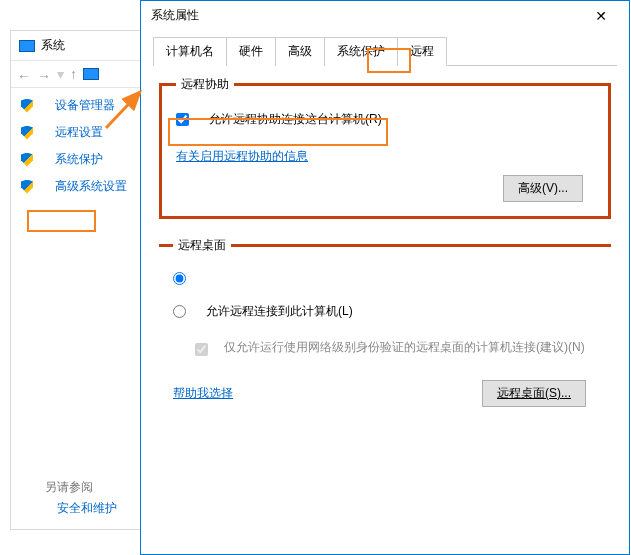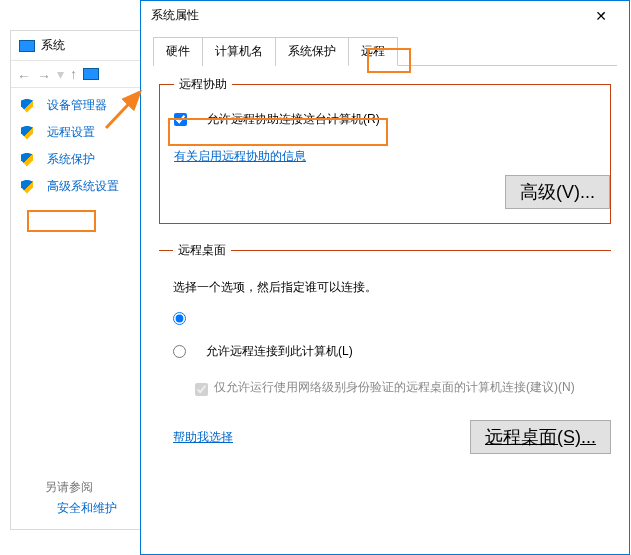--- a/index.html
+++ b/index.html
@@ -47,21 +47,21 @@
   }
   .arrow-btn { color: #999; font-size: 14px; }
   .bg-link-title {
     color: #0066cc;
     padding: 10px 10px 6px 10px;
   }
   .bg-items { padding: 4px 0; }
   .bg-item {
     display: flex;
     align-items: center;
-    gap: 14px;
+    gap: 22px;
     padding: 5px 10px;
     color: #0066cc;
     cursor: pointer;
   }
   .shield-icon {
     width: 12px; height: 14px;
     display: inline-block;
     position: relative;
     flex-shrink: 0;
   }
@@ -128,22 +128,22 @@
   .tab.active {
     background: #fff;
     border-bottom: 1px solid #fff;
   }
   .dlg-body {
     padding: 10px 18px 10px 18px;
     flex: 1;
     overflow: hidden;
   }
   fieldset {
-    border: 1px solid #c2410c;
-    padding: 14px 0 14px 14px;
+    border: 3px solid #c2410c;
+    padding: 14px 25px 14px 14px;
     margin-bottom: 18px;
   }
   legend {
     padding: 0 5px;
     font-size: 12px;
   }
   .checkbox-row, .radio-row {
     display: flex;
     align-items: center;
     gap: 20px;
@@ -154,32 +154,32 @@
     color: #0066cc;
     text-decoration: underline;
     cursor: pointer;
     display: inline-block;
   }
   .btn {
     border: 1px solid #adadad;
     background: #e1e1e1;
     padding: 4px 14px;
     cursor: pointer;
-    font-size: 18px;
+    font-size: 12px;
     font-family: inherit;
   }
   .btn-row-right {
     display: flex;
     justify-content: flex-end;
     margin-top: 10px;
   }
   .desc { padding: 6px 0 12px 0; }
   .sub-check {
     display: flex;
-    gap: 6px;
+    gap: 16px;
     padding-left: 22px;
     color: #888;
     margin-top: 14px;
     align-items: flex-end;
     line-height: 1.5;
   }
   .sub-check input { margin-top: 2px; }
   .bottom-row {
     display: flex;
     justify-content: space-between;
@@ -231,43 +231,43 @@
     <div class="blue-link">安全和维护</div>
   </div>
 </div>
 
 <div class="dialog">
   <div class="dlg-titlebar">
     <span>系统属性</span>
     <span class="close-btn">✕</span>
   </div>
   <div class="tabs">
+    <div class="tab">计算机名</div>
     <div class="tab">硬件</div>
-    <div class="tab">计算机名</div>
+    <div class="tab">高级</div>
     <div class="tab">系统保护</div>
     <div class="tab active">远程</div>
   </div>
   <div class="dlg-body">
 
     <fieldset>
       <legend>远程协助</legend>
       <label class="checkbox-row">
         <input type="checkbox" checked="" style="">
         <span>允许远程协助连接这台计算机(R)</span>
       </label>
       <div style="height:16px"></div>
       <span class="link">有关启用远程协助的信息</span>
       <div class="btn-row-right">
         <button class="btn">高级(V)...</button>
       </div>
     </fieldset>
 
     <fieldset style="border-bottom:none;border-left:none;border-right:none;padding-bottom:0;">
       <legend>远程桌面</legend>
-      <div class="desc">选择一个选项，然后指定谁可以连接。</div>
       <label class="radio-row">
         <input type="radio" name="rd" checked="" style="">
       </label>
       <div style="height:10px"></div>
       <label class="radio-row">
         <input type="radio" name="rd" style="">
         <span>允许远程连接到此计算机(L)</span>
       </label>
       <label class="sub-check">
         <input type="checkbox" checked="" disabled="" style="">

